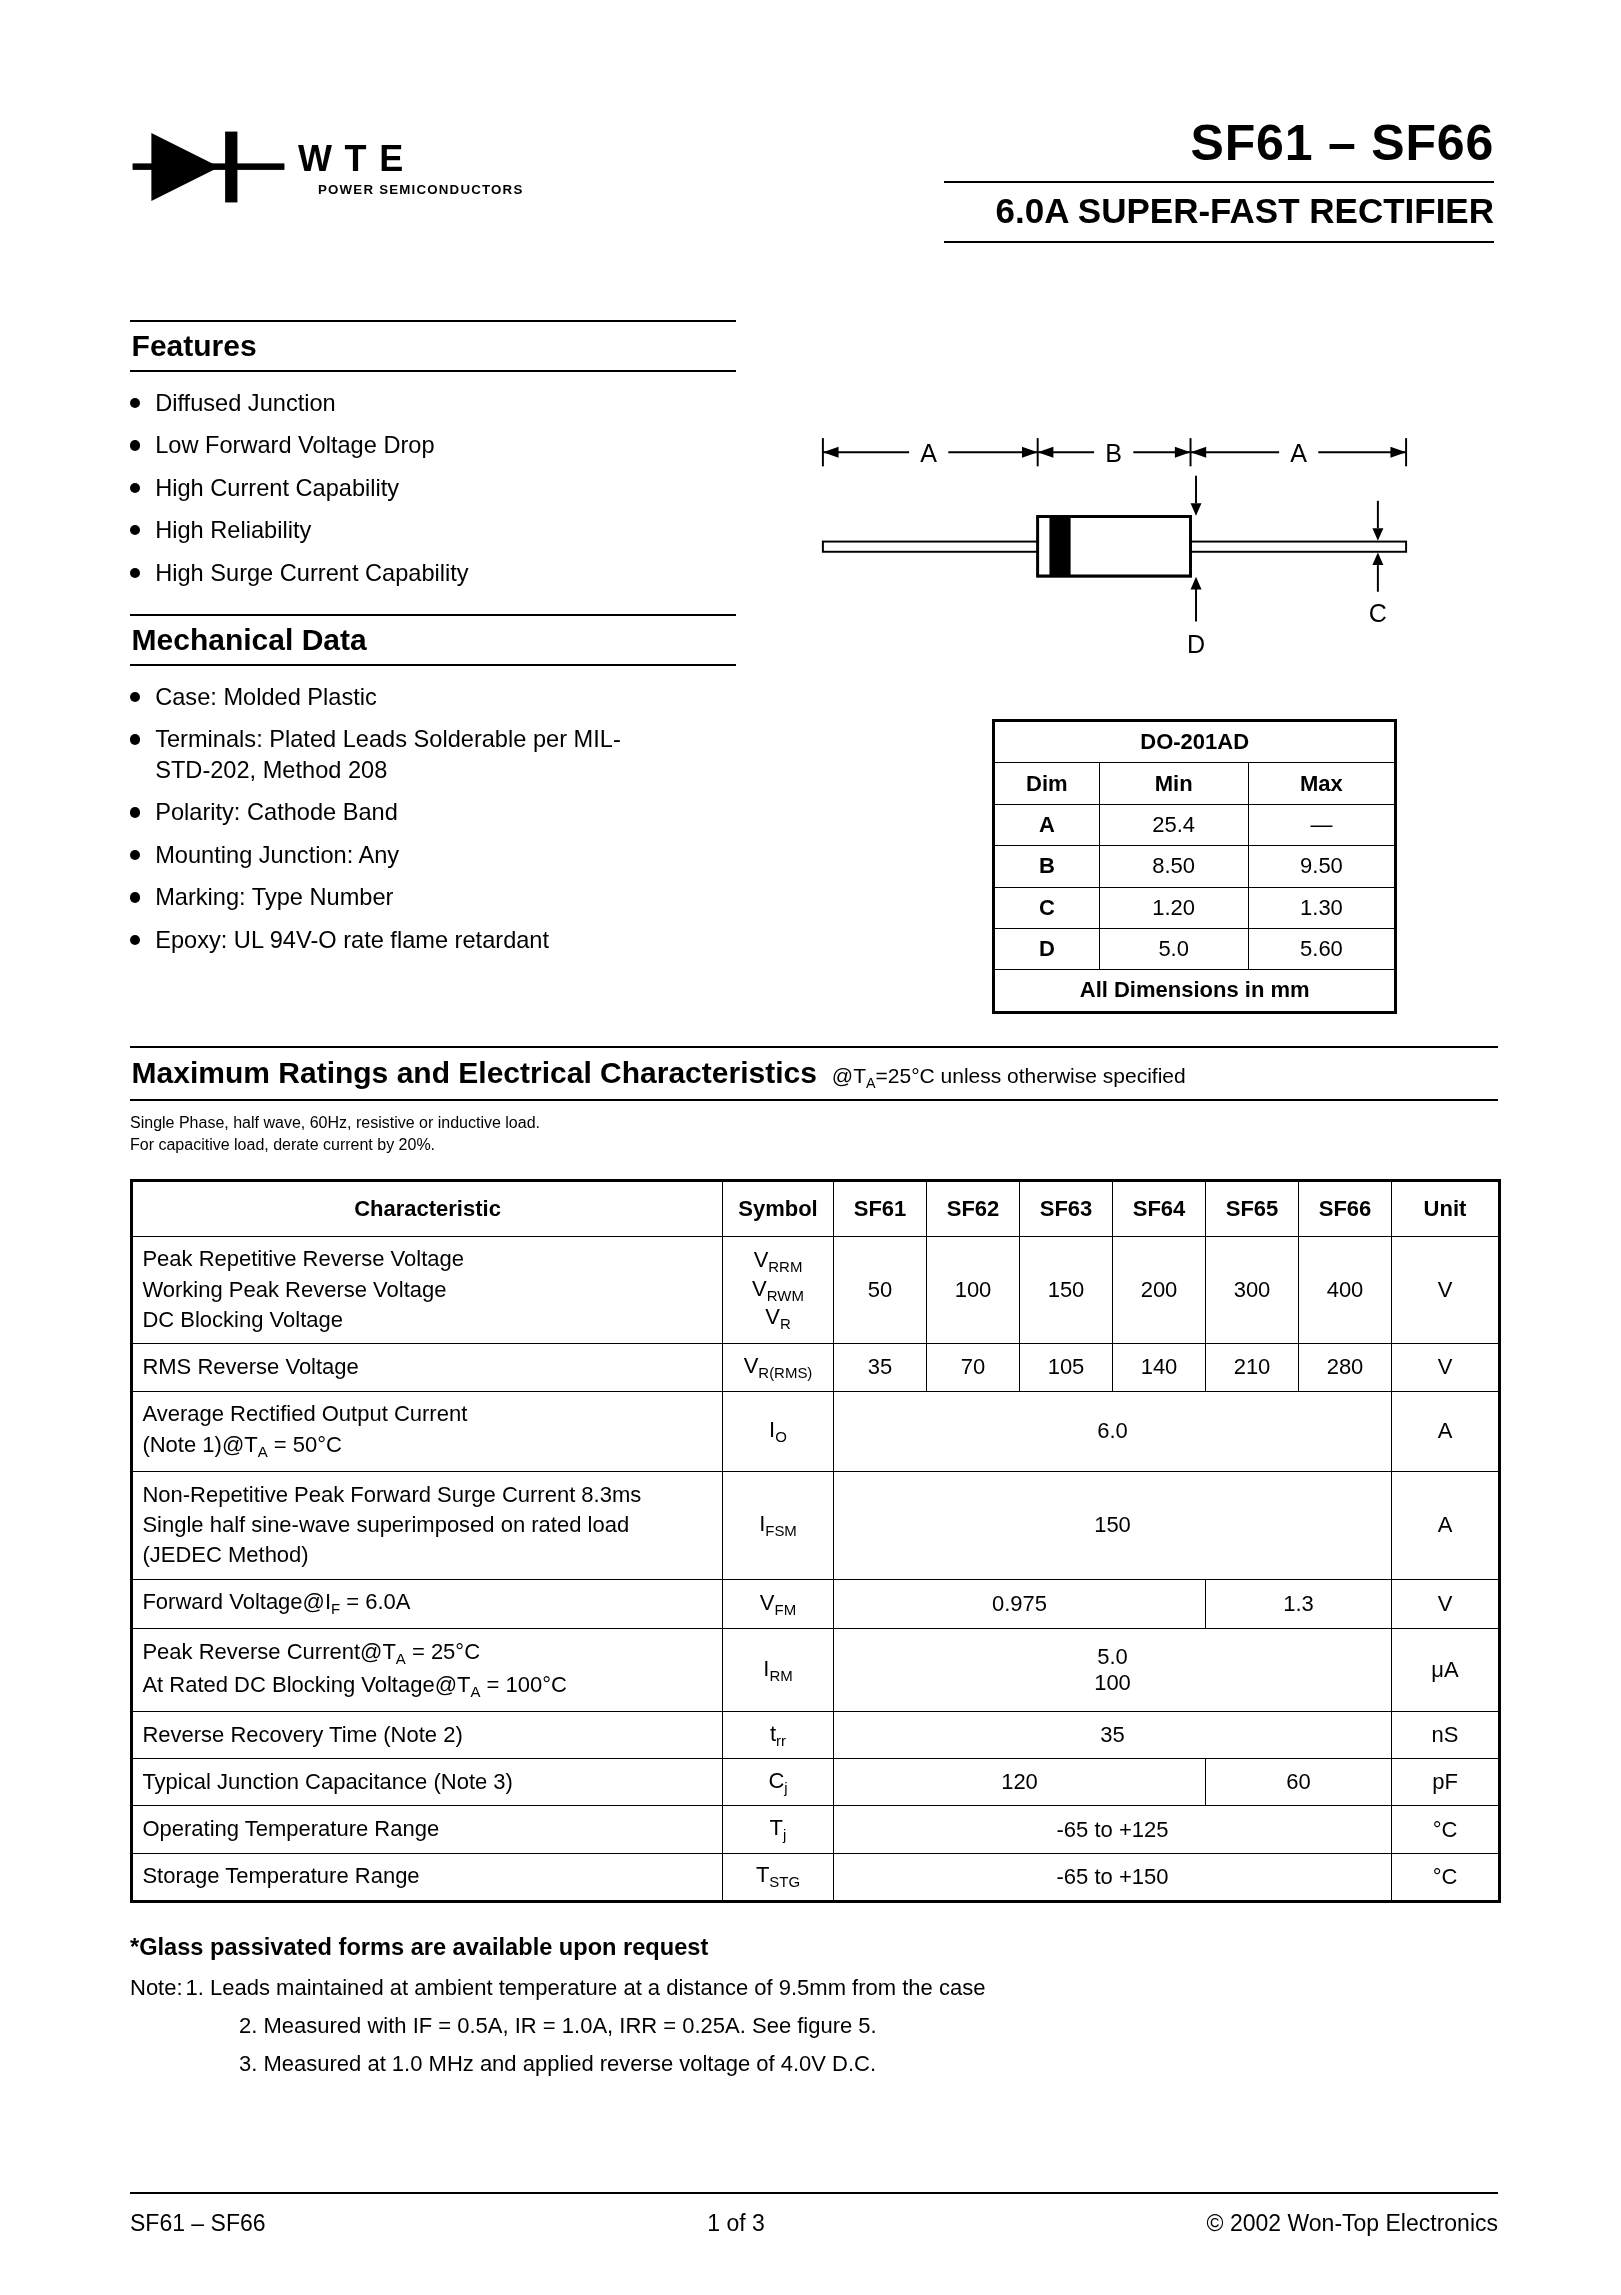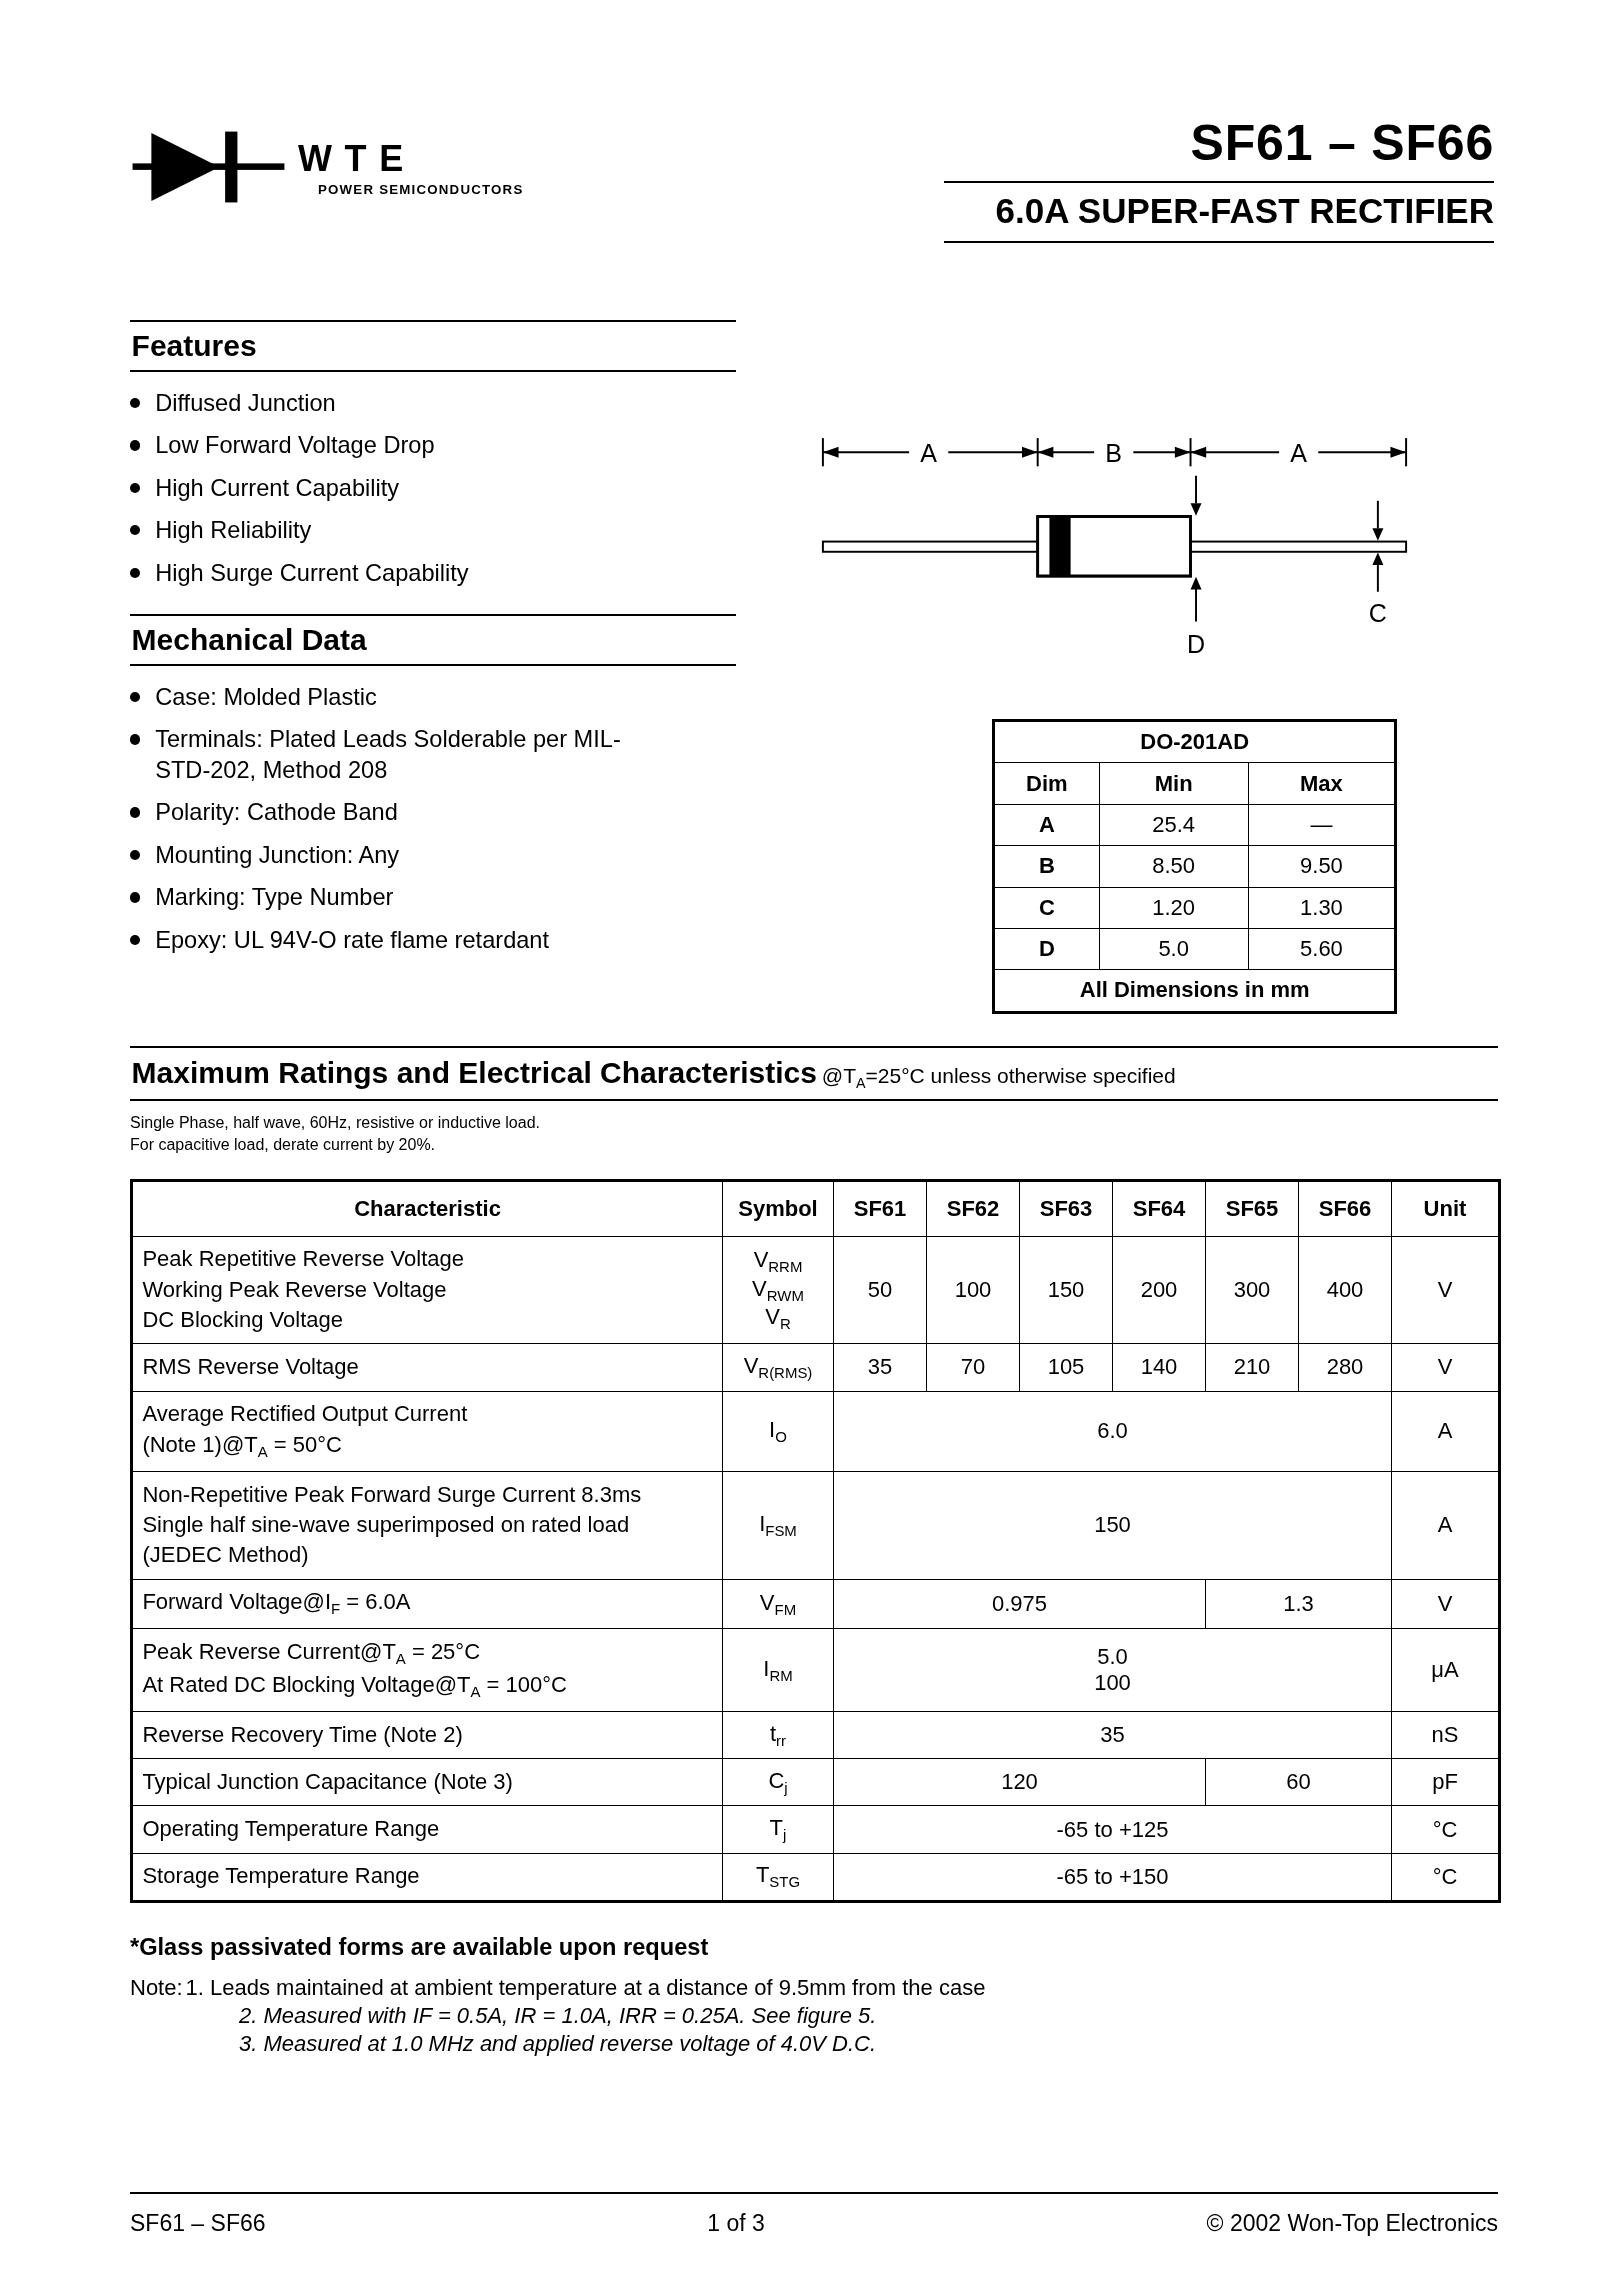--- a/index.html
+++ b/index.html
@@ -37,37 +37,37 @@
   table.dims{border-collapse:collapse;border:3.1px solid #000;font-size:22px;}
   table.dims td,table.dims th{border:1.6px solid #000;text-align:center;padding:4.7px 7.9px;height:31px;}
   table.dims .w1{width:88px;} table.dims .w2{width:132px;} table.dims .w3{width:130px;}
   table.dims .ttl,table.dims .ftr{font-weight:bold;}
   table.dims .dimcol{font-weight:bold;}
 
   
   .ratings{position:absolute;left:130px;top:1046px;width:1368px;}
   .ratings-head{border-top:2px solid #000;border-bottom:2px solid #000;padding:7.9px 1.6px;}
   .ratings-head .big{font-size:30px;font-weight:bold;}
-  .ratings-head .hnote{font-size:21px;font-weight:normal;margin-left:5px;}
+  .ratings-head .hnote{font-size:21px;font-weight:normal;margin-left:15px;}
   .desc{font-size:16px;margin-top:11px;line-height:1.35;}
 
   table.chars{border-collapse:collapse;border:3.1px solid #000;width:1368px;table-layout:fixed;
               font-size:22px;margin-top:23.6px;}
   table.chars th,table.chars td{border:1.6px solid #000;padding:7.9px 9.4px;vertical-align:middle;}
   table.chars th{font-weight:bold;text-align:center;height:38px;}
   table.chars td.char{text-align:left;line-height:1.38;}
   table.chars td.sym,table.chars td.val{text-align:center;}
   .cline{display:block;}
   .spread{display:flex;}
   sub{font-size:0.68em;}
 
   
   .glass{font-size:23.6px;font-weight:bold;margin-top:31px;}
   .note-row{display:flex;gap:3px;font-size:22px;margin-top:14px;}
-  .note-item{font-size:22px;margin-top:2px;padding-left:109px;font-style:italic;}
+  .note-item{font-size:22px;margin-top:12px;padding-left:109px;}
 
   
   .footer{position:absolute;left:130px;top:2192px;width:1368px;border-top:2px solid #000;
           padding-top:15.7px;display:flex;justify-content:space-between;font-size:23px;}
   .footer .fc{text-align:center;} .footer .fr{text-align:right;}
 </style>
 </head>
 <body>
 
 <div class="page">

